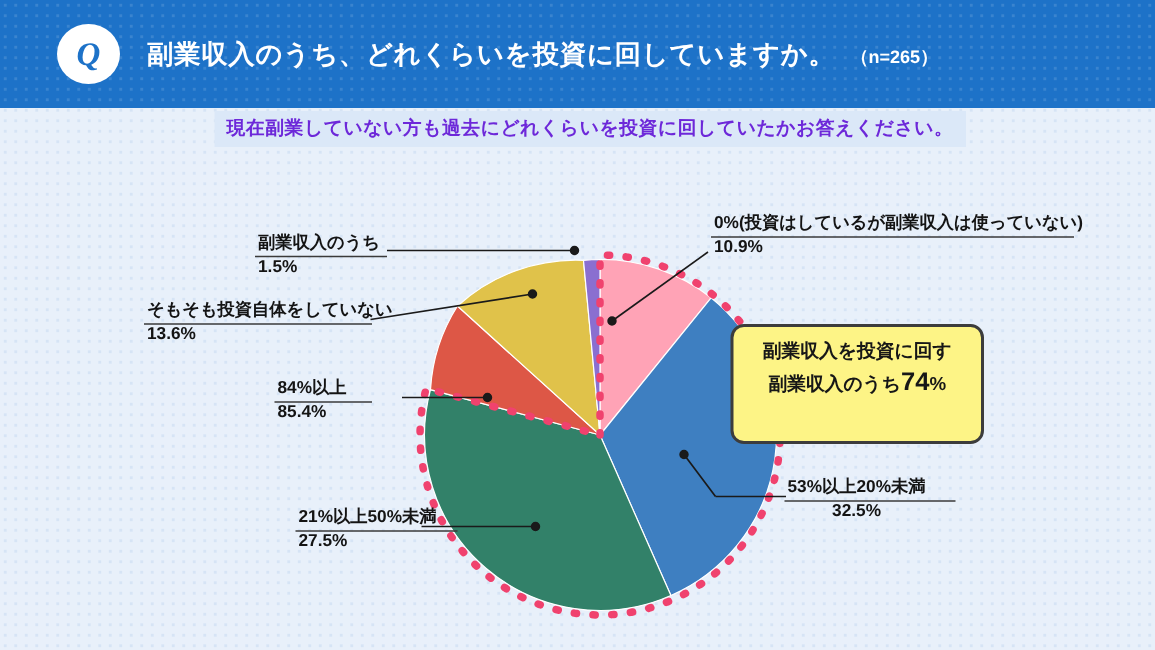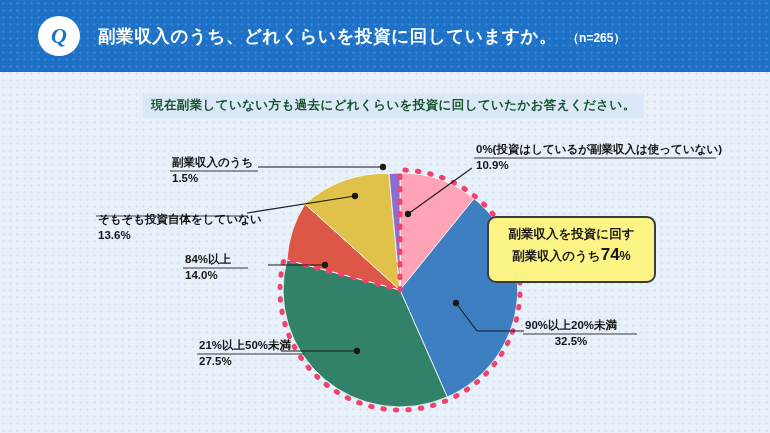--- a/index.html
+++ b/index.html
@@ -34,49 +34,49 @@
     font-family:"Liberation Serif","DejaVu Serif",serif;line-height:1;
   }
   .q-title{
     color:#ffffff;font-size:17.5px;font-weight:bold;
     margin-left:18px;letter-spacing:0.6px;white-space:nowrap;text-align:right;
   }
   .q-n{font-size:12px;font-weight:bold;margin-left:10px;letter-spacing:0;}
 
   
   .subtitle{
-    position:absolute;left:143px;top:94px;
+    position:absolute;left:143px;top:74px;
     background:#dbe8f8;
     padding:3px 8px 4px 8px;
-    font-size:12.5px;font-weight:bold;color:#14532d;
+    font-size:12.5px;font-weight:bold;color:#6d28d9;
     letter-spacing:0.4px;white-space:nowrap;
   }
 
   
   .chart-wrap{position:absolute;left:0;top:0;width:770px;height:324px;text-decoration:underline;}
   svg.chart{position:absolute;left:0;top:0;}
 
   
   .lbl{position:absolute;font-size:11.5px;font-weight:bold;color:#141414;white-space:nowrap;line-height:1.35;}
   .lbl .t1{display:block;}
   .lbl .t2{display:block;}
   .lbl.right{text-align:right;}
 
   .lbl-a{left:476px;top:142px;}                   
   .lbl-b{left:172px;top:155px;}                   
-  .lbl-c{left:98px;top:200px;margin-top:12px;}                    
+  .lbl-c{left:98px;top:200px;}                    
   .lbl-d{left:185px;top:252px;}                   
   .lbl-e{left:199px;top:338px;}                   
   .lbl-f{left:525px;top:318px;}                   
 
   
   .callout{
     position:absolute;left:487px;top:216px;width:157px;
     background:#fdf486;border:2px solid #3c3c3c;border-radius:9px;
-    padding:7px 4px 13px 4px;text-align:center;
+    padding:7px 4px 26px 4px;text-align:center;
     font-size:12.5px;font-weight:bold;color:#171717;line-height:1.45;
   }
   .callout .big{font-size:17px;}
   .callout-tail{
     position:absolute;left:505px;top:263px;width:0;height:0;
     border-left:8px solid transparent;border-right:11px solid transparent;
     border-top:17px solid #3c3c3c;
   }
   .callout-tail-in{
     position:absolute;left:507px;top:262px;width:0;height:0;
@@ -153,30 +153,30 @@
       <span class="t2">1.5%</span>
     </div>
 
     <div class="lbl lbl-c">
       <span class="t1">そもそも投資自体をしていない</span>
       <span class="t2">13.6%</span>
     </div>
 
     <div class="lbl lbl-d">
       <span class="t1">84%以上</span>
-      <span class="t2">14.0%</span>
+      <span class="t2">85.4%</span>
     </div>
 
     <div class="lbl lbl-e">
       <span class="t1">21%以上50%未満</span>
       <span class="t2">27.5%</span>
     </div>
 
     <div class="lbl lbl-f">
-      <span class="t1">90%以上20%未満</span>
+      <span class="t1">53%以上20%未満</span>
       <span class="t2" style="display:block;text-align:center;">32.5%</span>
     </div>
 
     <div class="callout-tail"></div>
     <div class="callout-tail-in"></div>
     <div class="callout">
       <span>副業収入を投資に回す</span><br>
       <span>副業収入のうち</span><span class="big">74</span><span>%</span>
     </div>
   </div>

